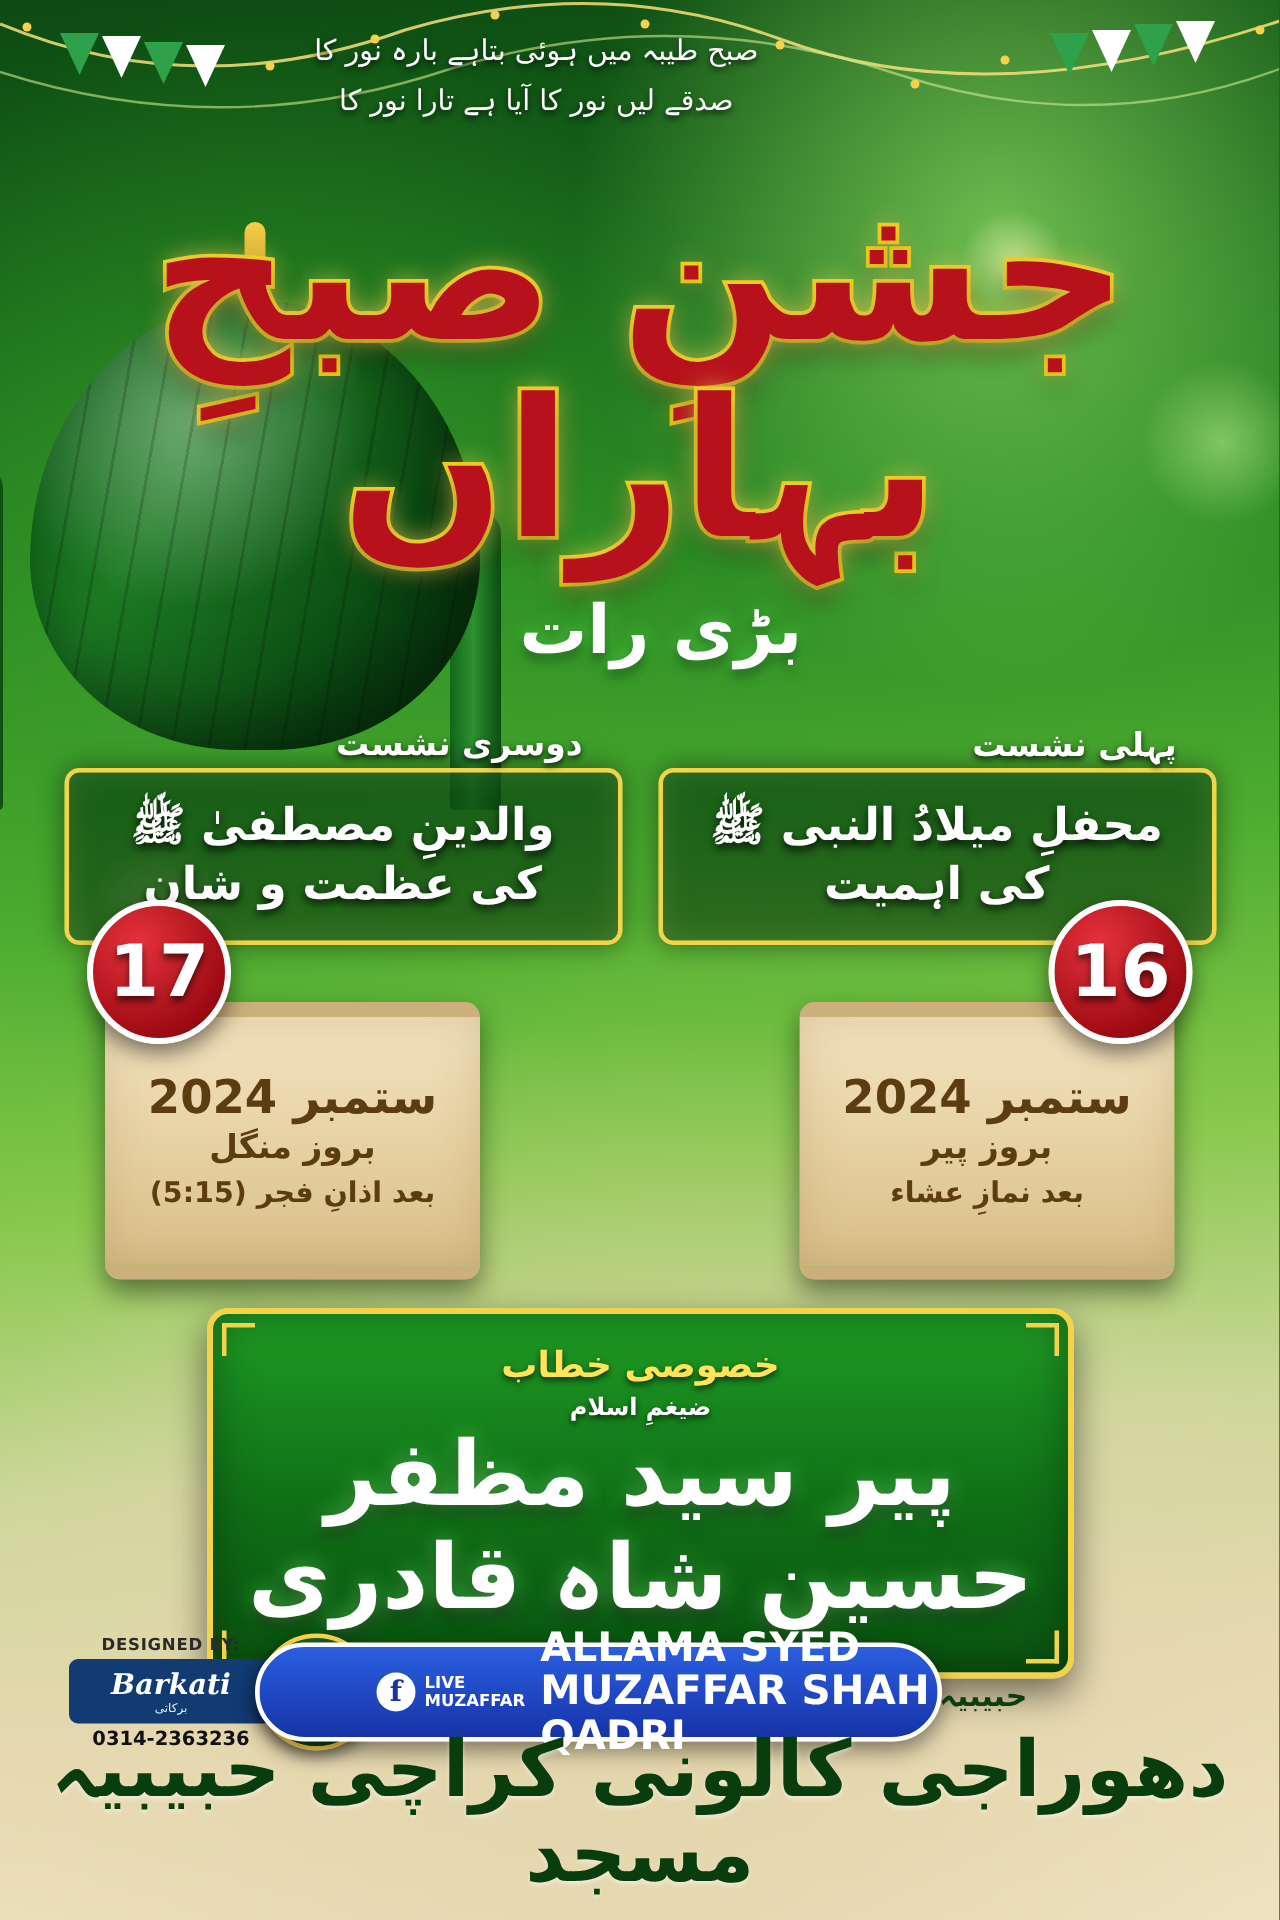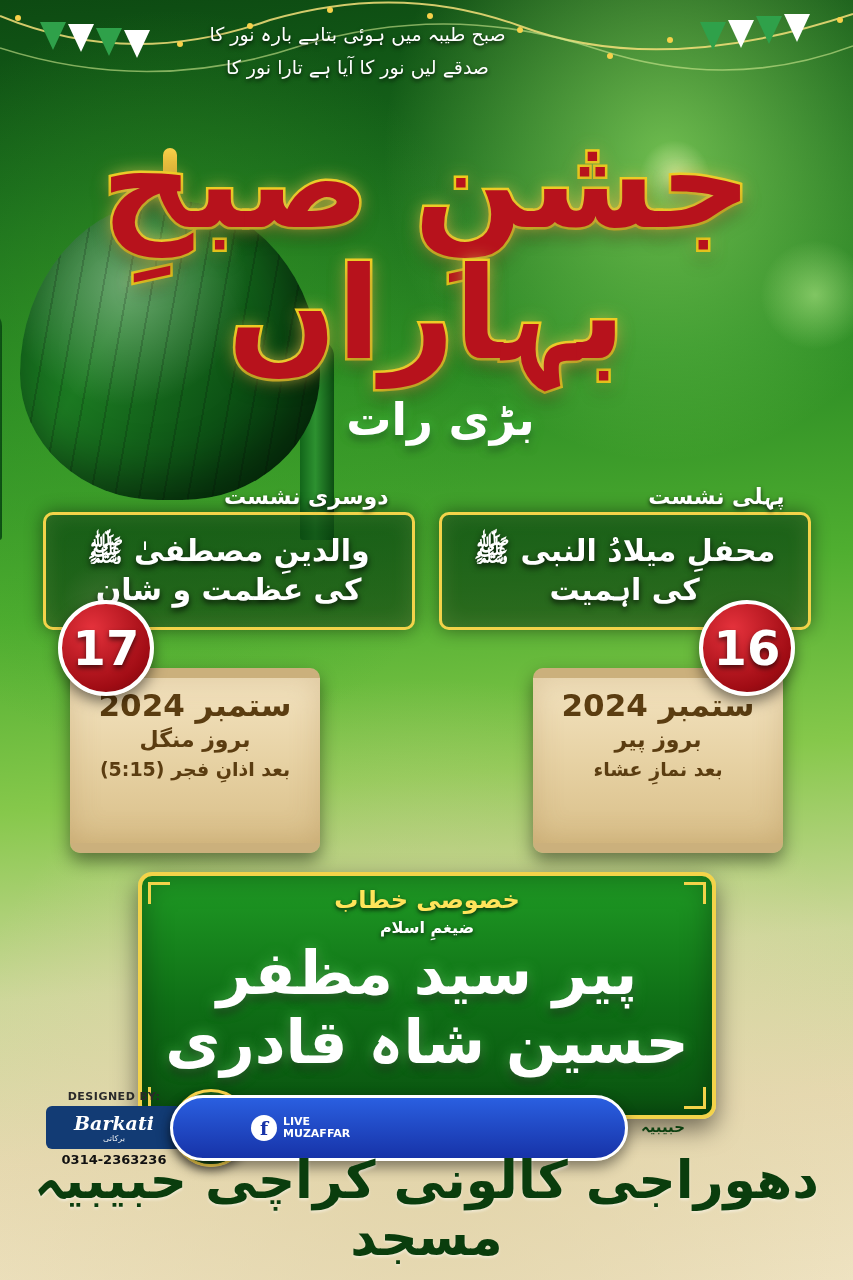--- a/index.html
+++ b/index.html
@@ -123,21 +123,21 @@
       linear-gradient(180deg, #f3e3c0 0%, #e7d2a4 50%, #d9bf89 100%);
     border-radius: 10px;
     box-shadow: 0 8px 18px rgba(0,0,0,0.45), inset 0 0 30px rgba(150,110,50,0.25);
     border-top: 10px solid #cbb07c;
     border-bottom: 10px solid #cbb07c;
   }
   .scroll.left { left: 70px; }
   .scroll.right { right: 70px; }
   .scroll-inner {
     position: absolute; inset: 10px 12px;
-    display: flex; flex-direction: column; align-items: center; 
+    display: flex; flex-direction: column; align-items: center; justify-content: center;
     color: #5b3d11; text-align: center;
   }
   .scroll-month { font-size: 31px; font-weight: bold; line-height: 1.15; }
   .scroll-day { font-size: 22px; font-weight: bold; margin-top: 3px; }
   .scroll-time { font-size: 19px; font-weight: bold; margin-top: 6px; }
   .badge {
     position: absolute; top: -30px; width: 96px; height: 96px; border-radius: 50%;
     background: radial-gradient(circle at 34% 28%, #e5323c, #a00c14 70%, #6d060c);
     border: 4px solid #ffffff;
     box-shadow: 0 6px 14px rgba(0,0,0,0.5);
@@ -149,21 +149,21 @@
   .badge.right-b { right: 58px; }
 
   
   .speaker-panel {
     position: absolute; top: 872px; left: 138px; width: 578px; height: 247px;
     background: linear-gradient(180deg, #1f9b24 0%, #0f6e16 55%, #0a5310 100%);
     border: 4px solid #f3d34a;
     border-radius: 14px;
     box-shadow: 0 10px 24px rgba(0,0,0,0.5), inset 0 0 30px rgba(0,0,0,0.35);
     text-align: center;
-    padding-top: 10px;
+    padding-top: 20px;
   }
   .speaker-kicker {
     color: #ffe45a; font-size: 24px; font-weight: bold;
     text-shadow: 0 2px 4px rgba(0,0,0,0.7);
   }
   .speaker-title {
     color: #ffffff; font-size: 16px; font-weight: bold; margin-top: 4px;
     text-shadow: 0 2px 4px rgba(0,0,0,0.7);
   }
   .speaker-name {
@@ -219,21 +219,21 @@
   .designer-brand { font-family: "DejaVu Serif", serif; font-size: 19px; font-style: italic; font-weight: bold; }
   .designer-sub { font-size: 8px; opacity: 0.9; }
   .designer-phone { margin-top: 3px; font-size: 13px; font-weight: bold; color: #111; }
 
   
   .footer {
     position: absolute; left: 0; bottom: 14px; width: 853px; text-align: center;
   }
   .footer-logo {
     position: absolute; right: 168px; top: -34px;
-    color: #0c3f10; font-size: 15px; font-weight: bold;
+    color: #0c3f10; font-size: 20px; font-weight: bold;
   }
   .footer-name {
     color: #0a3d0d; font-size: 52px; font-weight: bold; line-height: 1.1;
     text-shadow: 0 2px 3px rgba(255,255,255,0.45);
   }
 </style>
 </head>
 <body>
 
 <div id="poster">
@@ -344,20 +344,24 @@
 
   <div class="speaker-photo"></div>
   <div class="live-bar">
     <div class="fb-pill">
       <div class="fb-circle">f</div>
       <div>
         <div class="live-tag">LIVE</div>
         <div class="live-tag">MUZAFFAR</div>
       </div>
     </div>
+    <div class="live-names">
+      <div>ALLAMA SYED</div>
+      <div>MUZAFFAR SHAH QADRI</div>
+    </div>
   </div>
 
   <div class="footer">
     <div class="footer-logo urdu">حبیبیہ</div>
     <div class="footer-name urdu">
       <span>دھوراجی کالونی کراچی</span>
       <span>حبیبیہ مسجد</span>
     </div>
   </div>
 

